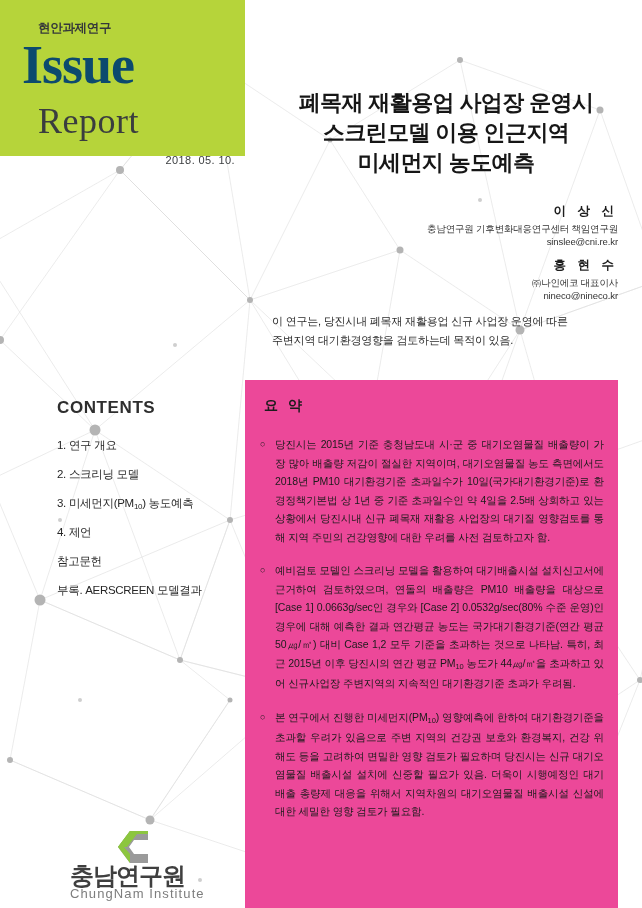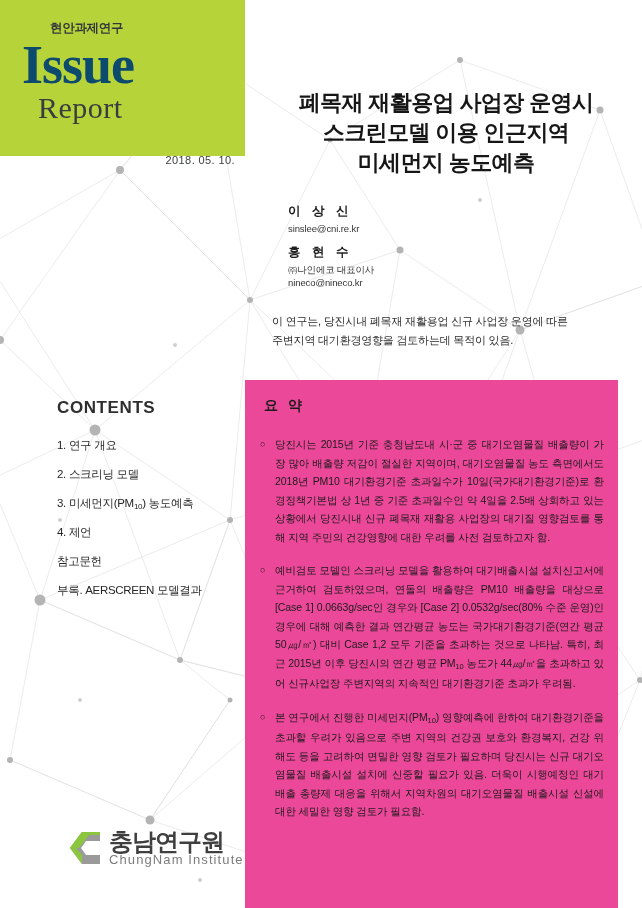--- a/index.html
+++ b/index.html
@@ -47,39 +47,38 @@
     z-index: 2;
   }
   #kicker {
     position: absolute;
     left: 38px;
     top: 20px;
     font-size: 12.5px;
     font-weight: bold;
     letter-spacing: -0.3px;
     color: #35383a;
-    margin-left: 12px;
   }
   #issue-word {
     position: absolute;
     left: 22px;
     top: 38px;
     font-family: "Liberation Serif", "DejaVu Serif", serif;
     font-size: 54px;
     line-height: 54px;
     font-weight: bold;
     color: #0c4a6e;
     letter-spacing: -1px;
   }
   #report-word {
     position: absolute;
     left: 38px;
-    top: 92px;
+    top: 106px;
     font-family: "Liberation Serif", "DejaVu Serif", serif;
-    font-size: 30px;
+    font-size: 36px;
     line-height: 31px;
     color: #3a3d3f;
     letter-spacing: 0.5px;
   }
   #issue-date {
     position: absolute;
     right: 10px;
     top: 134px;
     font-size: 11px;
     color: #3a3d3f;
@@ -101,20 +100,21 @@
     color: #161616;
   }
   #doc-title div { white-space: nowrap; text-align: center; }
 
   
   #authors {
     position: absolute;
     right: 24px;
     top: 203px;
     width: 330px;
+    text-align: right;
     z-index: 3;
   }
   .author-name {
     font-size: 12.5px;
     font-weight: bold;
     letter-spacing: 4px;
     color: #1d1d1d;
     margin-bottom: 2px;
   }
   .author-affil {
@@ -226,20 +226,21 @@
   }
 
   
   #logo {
     position: absolute;
     left: 70px;
     top: 830px;
     z-index: 3;
     display: flex;
     align-items: center;
+    flex-direction: column;
   }
   #logo-mark {
     width: 32px;
     height: 34px;
     margin-right: 7px;
     flex: none;
   }
   #logo-text-ko {
     font-size: 24px;
     font-weight: bold;
@@ -359,20 +360,21 @@
   </div>
 
   <div id="doc-title">
     <div>폐목재 재활용업 사업장 운영시</div>
     <div>스크린모델 이용 인근지역</div>
     <div>미세먼지 농도예측</div>
   </div>
 
   <div id="authors">
     <div class="author-name">이 상 신</div>
+    <div class="author-affil">충남연구원 기후변화대응연구센터 책임연구원</div>
     <div class="author-email">sinslee@cni.re.kr</div>
     <div class="author-name">홍 현 수</div>
     <div class="author-affil">㈜나인에코 대표이사</div>
     <div class="author-email">nineco@nineco.kr</div>
   </div>
 
   <div id="purpose">
     <div>이 연구는, 당진시내 폐목재 재활용업 신규 사업장 운영에 따른</div>
     <div>주변지역 대기환경영향을 검토하는데 목적이 있음.</div>
   </div>

